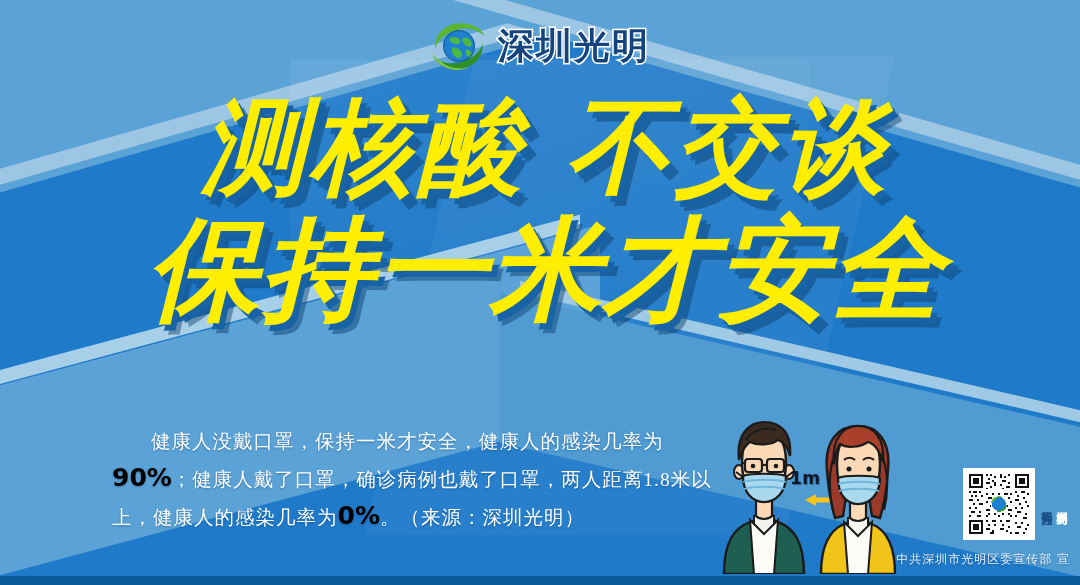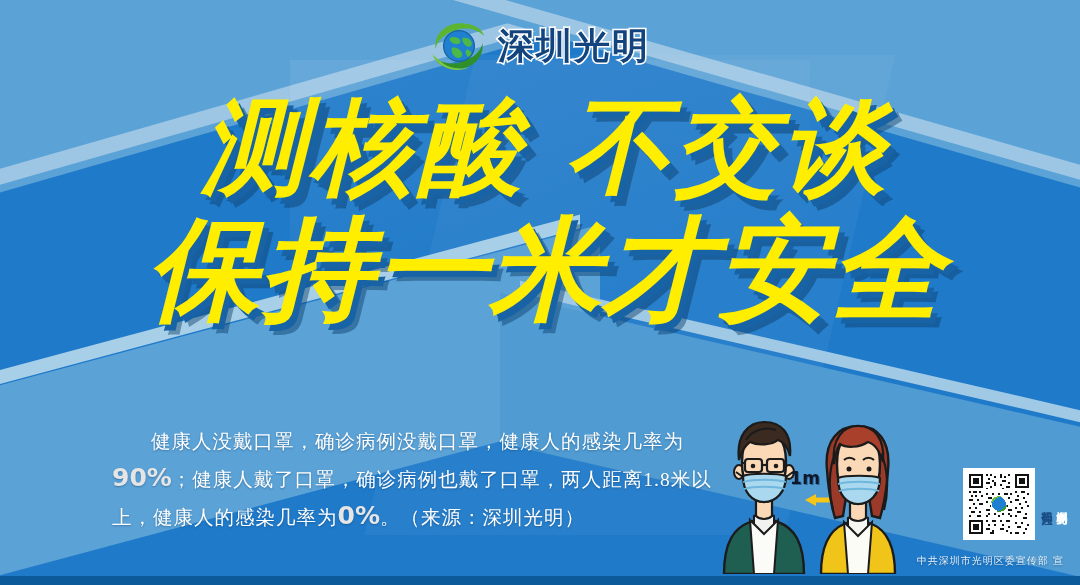--- a/index.html
+++ b/index.html
@@ -149,21 +149,21 @@
     color: #ffffff;
     font-family: "Liberation Serif", "DejaVu Serif", serif;
     font-size: 19.5px;
     line-height: 36px;
     letter-spacing: 1px;
     text-indent: 2em;
     z-index: 4;
     text-shadow: 0 1px 2px rgba(0,40,80,0.35);
   }
   .hl-num {
-    color: #e5e5e5;
+    color: #000000;
     font-weight: bold;
     font-size: 25px;
     font-family: "DejaVu Sans", "Liberation Sans", sans-serif;
     letter-spacing: 0;
   }
 
   
   .people {
     position: absolute;
     left: 706px;
@@ -213,24 +213,24 @@
     font-size: 11px;
     line-height: 13px;
     letter-spacing: 1px;
     font-family: "DejaVu Sans", "Liberation Sans", sans-serif;
   }
   .qr-vtext.c1 { color: #1b4f86; font-weight: bold; }
   .qr-vtext.c2 { color: #ffffff; font-weight: bold; }
 
   .credit {
     position: absolute;
-    right: 16px;
+    right: 10px;
     bottom: 8px;
     color: #e8f2fb;
-    font-size: 10px;
+    font-size: 12px;
     letter-spacing: 1px;
     font-family: "DejaVu Sans", "Liberation Sans", sans-serif;
     z-index: 6;
     text-shadow: 0 1px 2px rgba(0,40,80,0.4);
   }
 </style>
 </head>
 <body>
 
 <div class="poster">
@@ -267,21 +267,21 @@
     <span class="logo-text">深圳光明</span>
   </div>
 
   
   <div class="headline">
     <div class="hl-line hl-line-1">测核酸 不交谈</div>
     <div class="hl-line hl-line-2">保持一米才安全</div>
   </div>
 
   
-  <div class="body-copy"><span>健康人没戴口罩，确诊病例没戴口罩，健康人的感染几率为</span><span class="hl-num">90%</span><span>；健康人戴了口罩，确诊病例也戴了口罩，两人距离1.8米以上，健康人的感染几率为</span><span class="hl-num">0%</span><span>。（来源：深圳光明）</span></div>
+  <div class="body-copy"><span>健康人没戴口罩，保持一米才安全，健康人的感染几率为</span><span class="hl-num">90%</span><span>；健康人戴了口罩，确诊病例也戴了口罩，两人距离1.8米以上，健康人的感染几率为</span><span class="hl-num">0%</span><span>。（来源：深圳光明）</span></div>
 
   
   <div class="dist-label">1m</div>
   <span>
     <svg class="people" viewBox="0 0 196 162">
 
       <g>
 
         <path d="M18 162 C18 130 28 116 44 110 L58 105 L72 110 C88 116 98 130 98 162 Z" fill="#1f5f52" stroke="#1b1b1b" stroke-width="2.4"></path>
 

